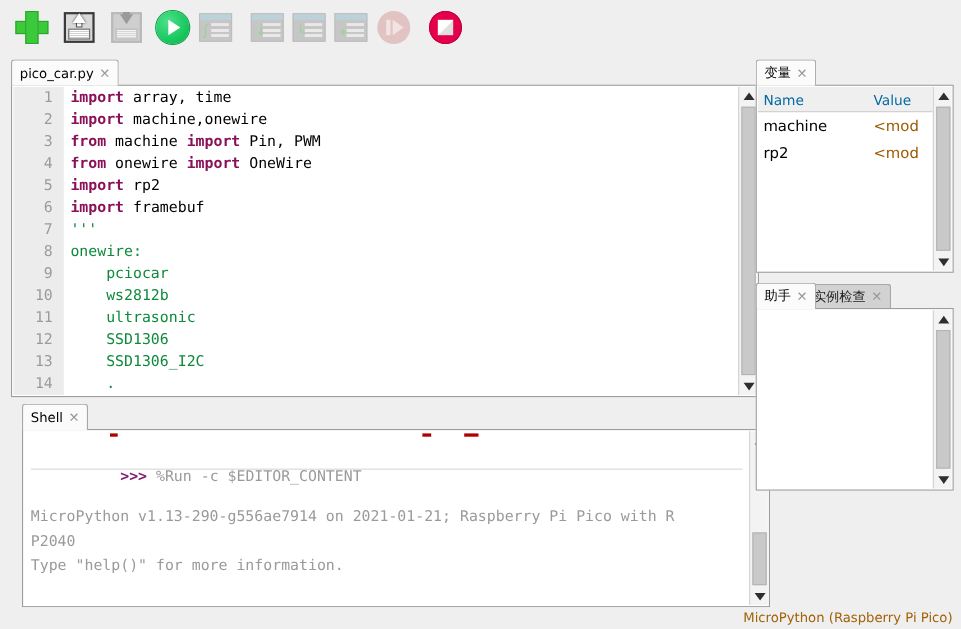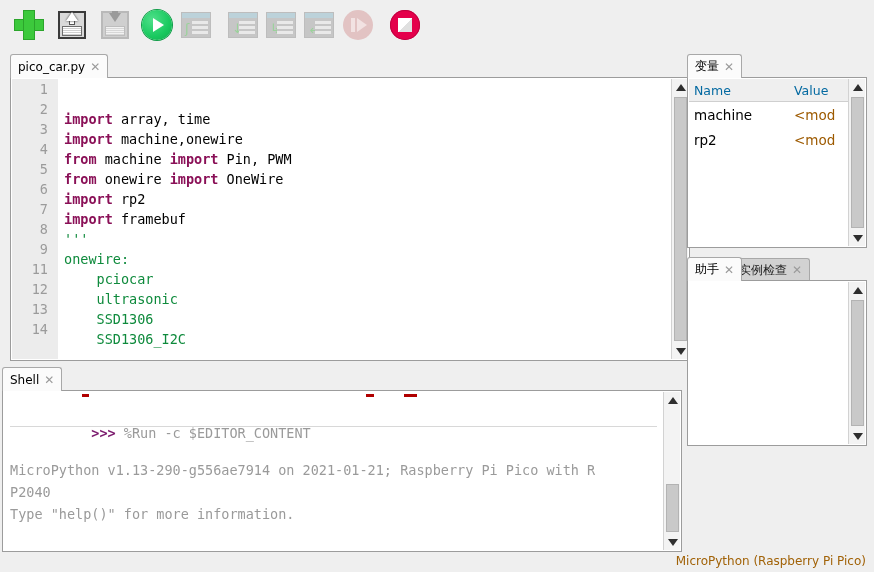--- a/index.html
+++ b/index.html
@@ -67,36 +67,36 @@
 
   
   #editor{left:10px;top:53px;width:680px;height:308px;}
   #editor .panel-body{background:#fff;}
   .codearea{position:absolute;left:1px;top:1px;right:18px;bottom:1px;overflow:hidden;background:#fff;}
   .gutter{position:absolute;left:0;top:0;width:46px;height:100%;background:#ececec;}
   .codelines{position:absolute;left:0;top:0;right:0;bottom:0;
              font-family:"DejaVu Sans Mono","Liberation Mono",monospace;font-size:13.5px;}
   .cline{position:relative;height:20px;line-height:20px;white-space:pre;}
   .lnum{position:absolute;left:0;top:0;width:36px;text-align:right;color:#9b9b9b;}
-  .ctext{position:absolute;left:52px;top:0;margin-top:30px;}
+  .ctext{position:absolute;left:52px;top:0;}
   .kw{color:#8a1057;font-weight:bold;}
   .pl{color:#000;}
   .str{color:#0e8a3c;}
   .doc{color:#0e8a3c;}
 
   
   .vsb{position:absolute;right:1px;top:1px;bottom:1px;width:17px;background:#f3f3f3;border-left:1px solid #d2d2d2;box-sizing:border-box;}
   .vsb .arrow-up,.vsb .arrow-dn{position:absolute;left:0;width:17px;height:16px;display:flex;align-items:center;justify-content:center;}
   .vsb .arrow-up{top:0;}.vsb .arrow-dn{bottom:0;}
   .vsb .arrow-up b{width:0;height:0;border-left:5px solid transparent;border-right:5px solid transparent;border-bottom:7px solid #2e2e2e;display:block;}
   .vsb .arrow-dn b{width:0;height:0;border-left:5px solid transparent;border-right:5px solid transparent;border-top:7px solid #2e2e2e;display:block;}
   .vsb .thumb{position:absolute;left:2px;width:13px;background:#c9c9c9;border:1px solid #b3b3b3;box-sizing:border-box;}
 
   
-  #shell{left:2px;top:366px;width:680px;height:186px;padding-left:24px;}
+  #shell{left:20px;top:366px;width:680px;height:186px;padding-left:24px;}
   .shellarea{position:absolute;left:1px;top:1px;right:18px;bottom:1px;overflow:hidden;background:#fff;
              font-family:"DejaVu Sans Mono","Liberation Mono",monospace;font-size:13.5px;}
   .sline{height:22px;line-height:22px;white-space:pre;padding-left:6px;}
   .prompt{color:#7c1c6e;font-weight:bold;}
   .cmd{color:#9a9a9a;}
   .out{color:#9a9a9a;}
   .errbits{position:relative;height:8px;}
   .errbits i{position:absolute;display:block;height:3px;background:#b00000;top:2px;}
   .sep{height:1px;background:#d8d8d8;margin:4px 6px 4px 6px;}
 
@@ -215,20 +215,21 @@
         <div class="codelines" id="codelines">
             <div class="cline"><span class="lnum">1</span><span class="ctext"><span class="kw">import</span><span class="pl"> array, time</span></span></div>
             <div class="cline"><span class="lnum">2</span><span class="ctext"><span class="kw">import</span><span class="pl"> machine,onewire</span></span></div>
             <div class="cline"><span class="lnum">3</span><span class="ctext"><span class="kw">from</span><span class="pl"> machine </span><span class="kw">import</span><span class="pl"> Pin, PWM</span></span></div>
             <div class="cline"><span class="lnum">4</span><span class="ctext"><span class="kw">from</span><span class="pl"> onewire </span><span class="kw">import</span><span class="pl"> OneWire</span></span></div>
             <div class="cline"><span class="lnum">5</span><span class="ctext"><span class="kw">import</span><span class="pl"> rp2</span></span></div>
             <div class="cline"><span class="lnum">6</span><span class="ctext"><span class="kw">import</span><span class="pl"> framebuf</span></span></div>
             <div class="cline"><span class="lnum">7</span><span class="ctext"><span class="str">'''</span></span></div>
             <div class="cline"><span class="lnum">8</span><span class="ctext"><span class="doc">onewire:</span></span></div>
             <div class="cline"><span class="lnum">9</span><span class="ctext"><span class="doc">    pciocar</span></span></div>
+            <div class="cline"><span class="lnum">10</span><span class="ctext"><span class="doc">    ws2812b</span></span></div>
             <div class="cline"><span class="lnum">11</span><span class="ctext"><span class="doc">    ultrasonic</span></span></div>
             <div class="cline"><span class="lnum">12</span><span class="ctext"><span class="doc">    SSD1306</span></span></div>
             <div class="cline"><span class="lnum">13</span><span class="ctext"><span class="doc">    SSD1306_I2C</span></span></div>
             <div class="cline"><span class="lnum">14</span><span class="ctext"><span class="doc">    .</span></span></div>
           </div>
       </div>
       <div class="vsb">
         <div class="arrow-up">
             <b></b>
           </div>

